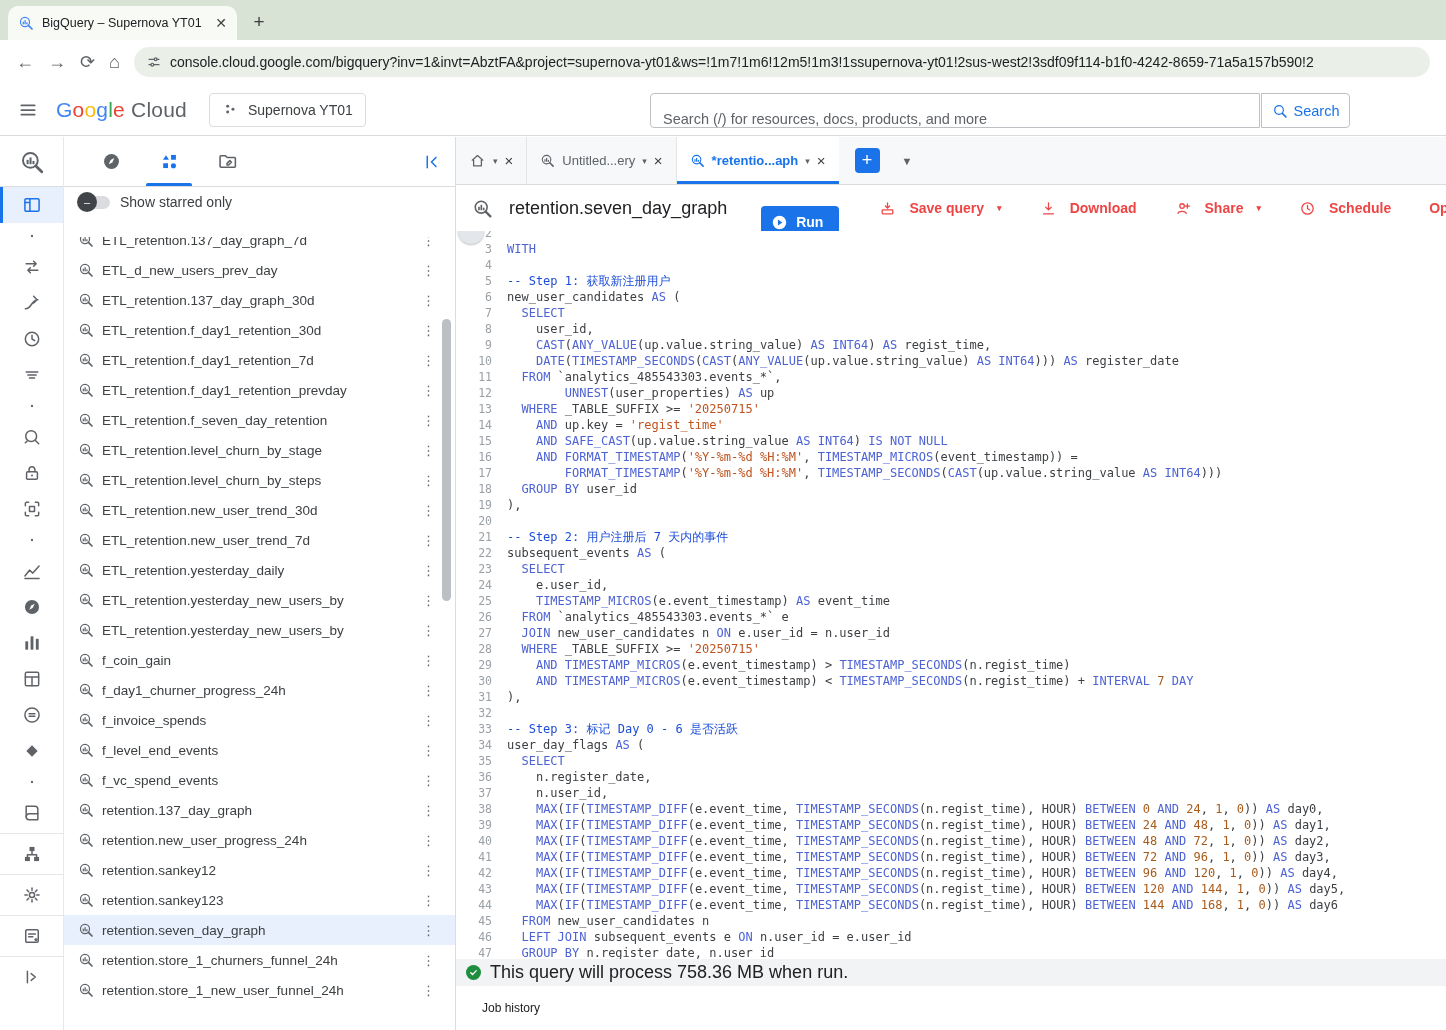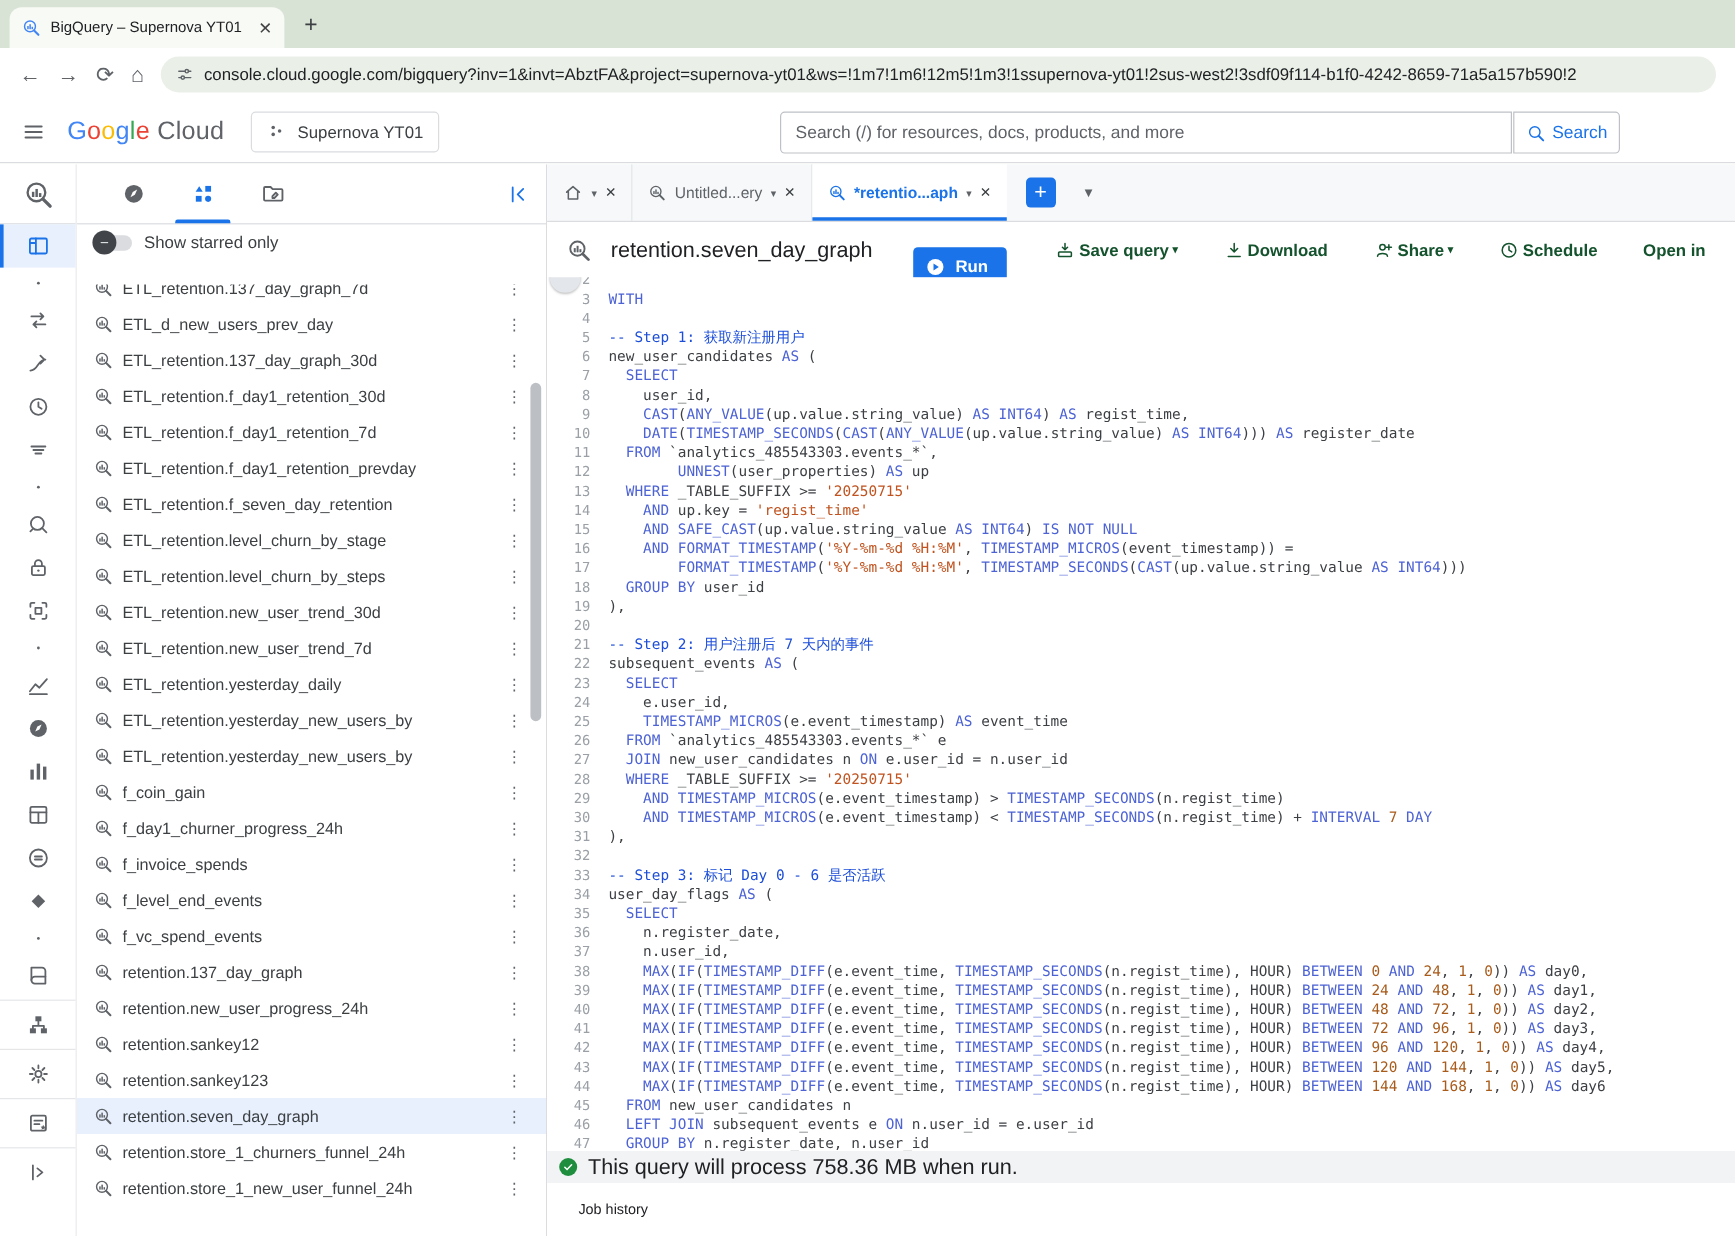--- a/index.html
+++ b/index.html
@@ -17,21 +17,21 @@
   .navic { color:#5f6368; font-size:18px; line-height:1; }
   .urlpill { flex:1; height:30px; background:#eaf0e8; border-radius:16px; display:flex; align-items:center; gap:8px; padding:0 12px; overflow:hidden; }
   .urlpill .url { font-size:14px; color:#202124; white-space:nowrap; }
 
   
   .gcp-header { height:52px; border-bottom:1px solid #dadce0; display:flex; align-items:center; padding:0 18px; position:relative; background:#fff; }
   .hamburger { margin-right:18px; color:#5f6368; }
   .glogo { font-size:21px; letter-spacing:.2px; display:flex; align-items:center; white-space:pre; }
   .glogo .cloud { color:#5f6368; }
   .projbtn { margin-left:22px; border:1px solid #dadce0; border-radius:4px; height:34px; display:flex; align-items:center; gap:9px; padding:0 12px; font-size:14px; color:#3c4043; background:#fff; }
-  .hd-search { position:absolute; left:650px; top:9px; width:610px; height:35px; border:1px solid #bdc1c6; border-radius:4px 0 0 4px; display:flex; align-items:center; padding:0 12px; color:#5f6368; font-size:14.5px; background:#fff; }
+  .hd-search { position:absolute; left:650px; top:9px; width:610px; height:35px; border:1px solid #bdc1c6; border-radius:4px 0 0 4px; display:flex; align-items:flex-end; padding:0 12px; color:#5f6368; font-size:14.5px; background:#fff; }
   .hd-search-btn { position:absolute; left:1261px; top:9px; width:89px; height:35px; border:1px solid #bdc1c6; border-radius:0 4px 4px 0; display:flex; align-items:center; justify-content:center; gap:6px; color:#1a73e8; font-size:14.5px; background:#fff; }
 
   
   .content { position:absolute; top:137px; left:0; right:0; bottom:0; display:flex; }
 
   
   .rail { width:64px; border-right:1px solid #e6e8ea; flex:none; display:flex; flex-direction:column; align-items:stretch; background:#fff; }
   .rail-logo { height:50px; border-bottom:1px solid #dadce0; display:flex; align-items:center; justify-content:center; color:#5f6368; }
   .rail-item { height:36px; display:flex; align-items:center; justify-content:center; color:#5f6368; position:relative; }
   .rail-item.active { background:#e8f0fe; color:#1a73e8; }
@@ -69,21 +69,21 @@
   .etab .caret { font-size:9px; color:#5f6368; }
   .etab .close { font-size:15px; color:#3c4043; }
   .etab.active { background:#fff; box-shadow:inset 0 -3px 0 #1a73e8; border-right:none; }
   .etab.active .lbl { color:#1a73e8; font-weight:bold; }
   .etab-add { width:25px; height:25px; background:#1a73e8; border-radius:4px; color:#fff; font-size:18px; display:flex; align-items:center; justify-content:center; align-self:center; margin-left:16px; }
   .etabs-caret { align-self:center; margin-left:22px; color:#5f6368; font-size:11px; }
   .ed-toolbar { height:46px; flex:none; display:flex; align-items:center; padding:0 16px; gap:0; background:#fff; }
   .ed-ticon { color:#5f6368; }
   .ed-title { font-size:18px; color:#202124; margin-left:16px; white-space:nowrap; }
   .runbtn { margin-left:34px; background:#1a73e8; color:#fff; border:none; border-radius:4px; height:32px; display:flex; align-items:center; gap:8px; padding:0 16px 0 10px; font-size:14px; font-weight:bold;margin-top:28px; }
-  .tool-act { display:flex; align-items:center; gap:3px; color:#14532d; font-size:14px; font-weight:bold; white-space:nowrap; }
+  .tool-act { display:flex; align-items:center; gap:13px; color:#ef4444; font-size:14px; font-weight:bold; white-space:nowrap; }
   .tool-act .caret { font-size:9px; }
   .tool-group { display:flex; align-items:center; gap:38px; margin-left:40px; }
 
   .ed-code { flex:1; position:relative; overflow:hidden; background:#fff; }
   .half-circle { position:absolute; top:-13px; left:2px; width:26px; height:26px; border-radius:50%; background:#e3e6ea; box-shadow:0 1px 2px rgba(0,0,0,.25); }
   #code-lines { margin-top:-6px; font-family:"DejaVu Sans Mono", monospace; font-size:12px; line-height:16px; white-space:pre; }
   .cl { height:16px; display:flex; }
   .ln { width:36px; flex:none; text-align:right; color:#9aa0a6; margin-right:15px; font-size:11.5px; }
   .sg-k { color:#4d63d4; }
   .sg-t { color:#3c3f43; }

